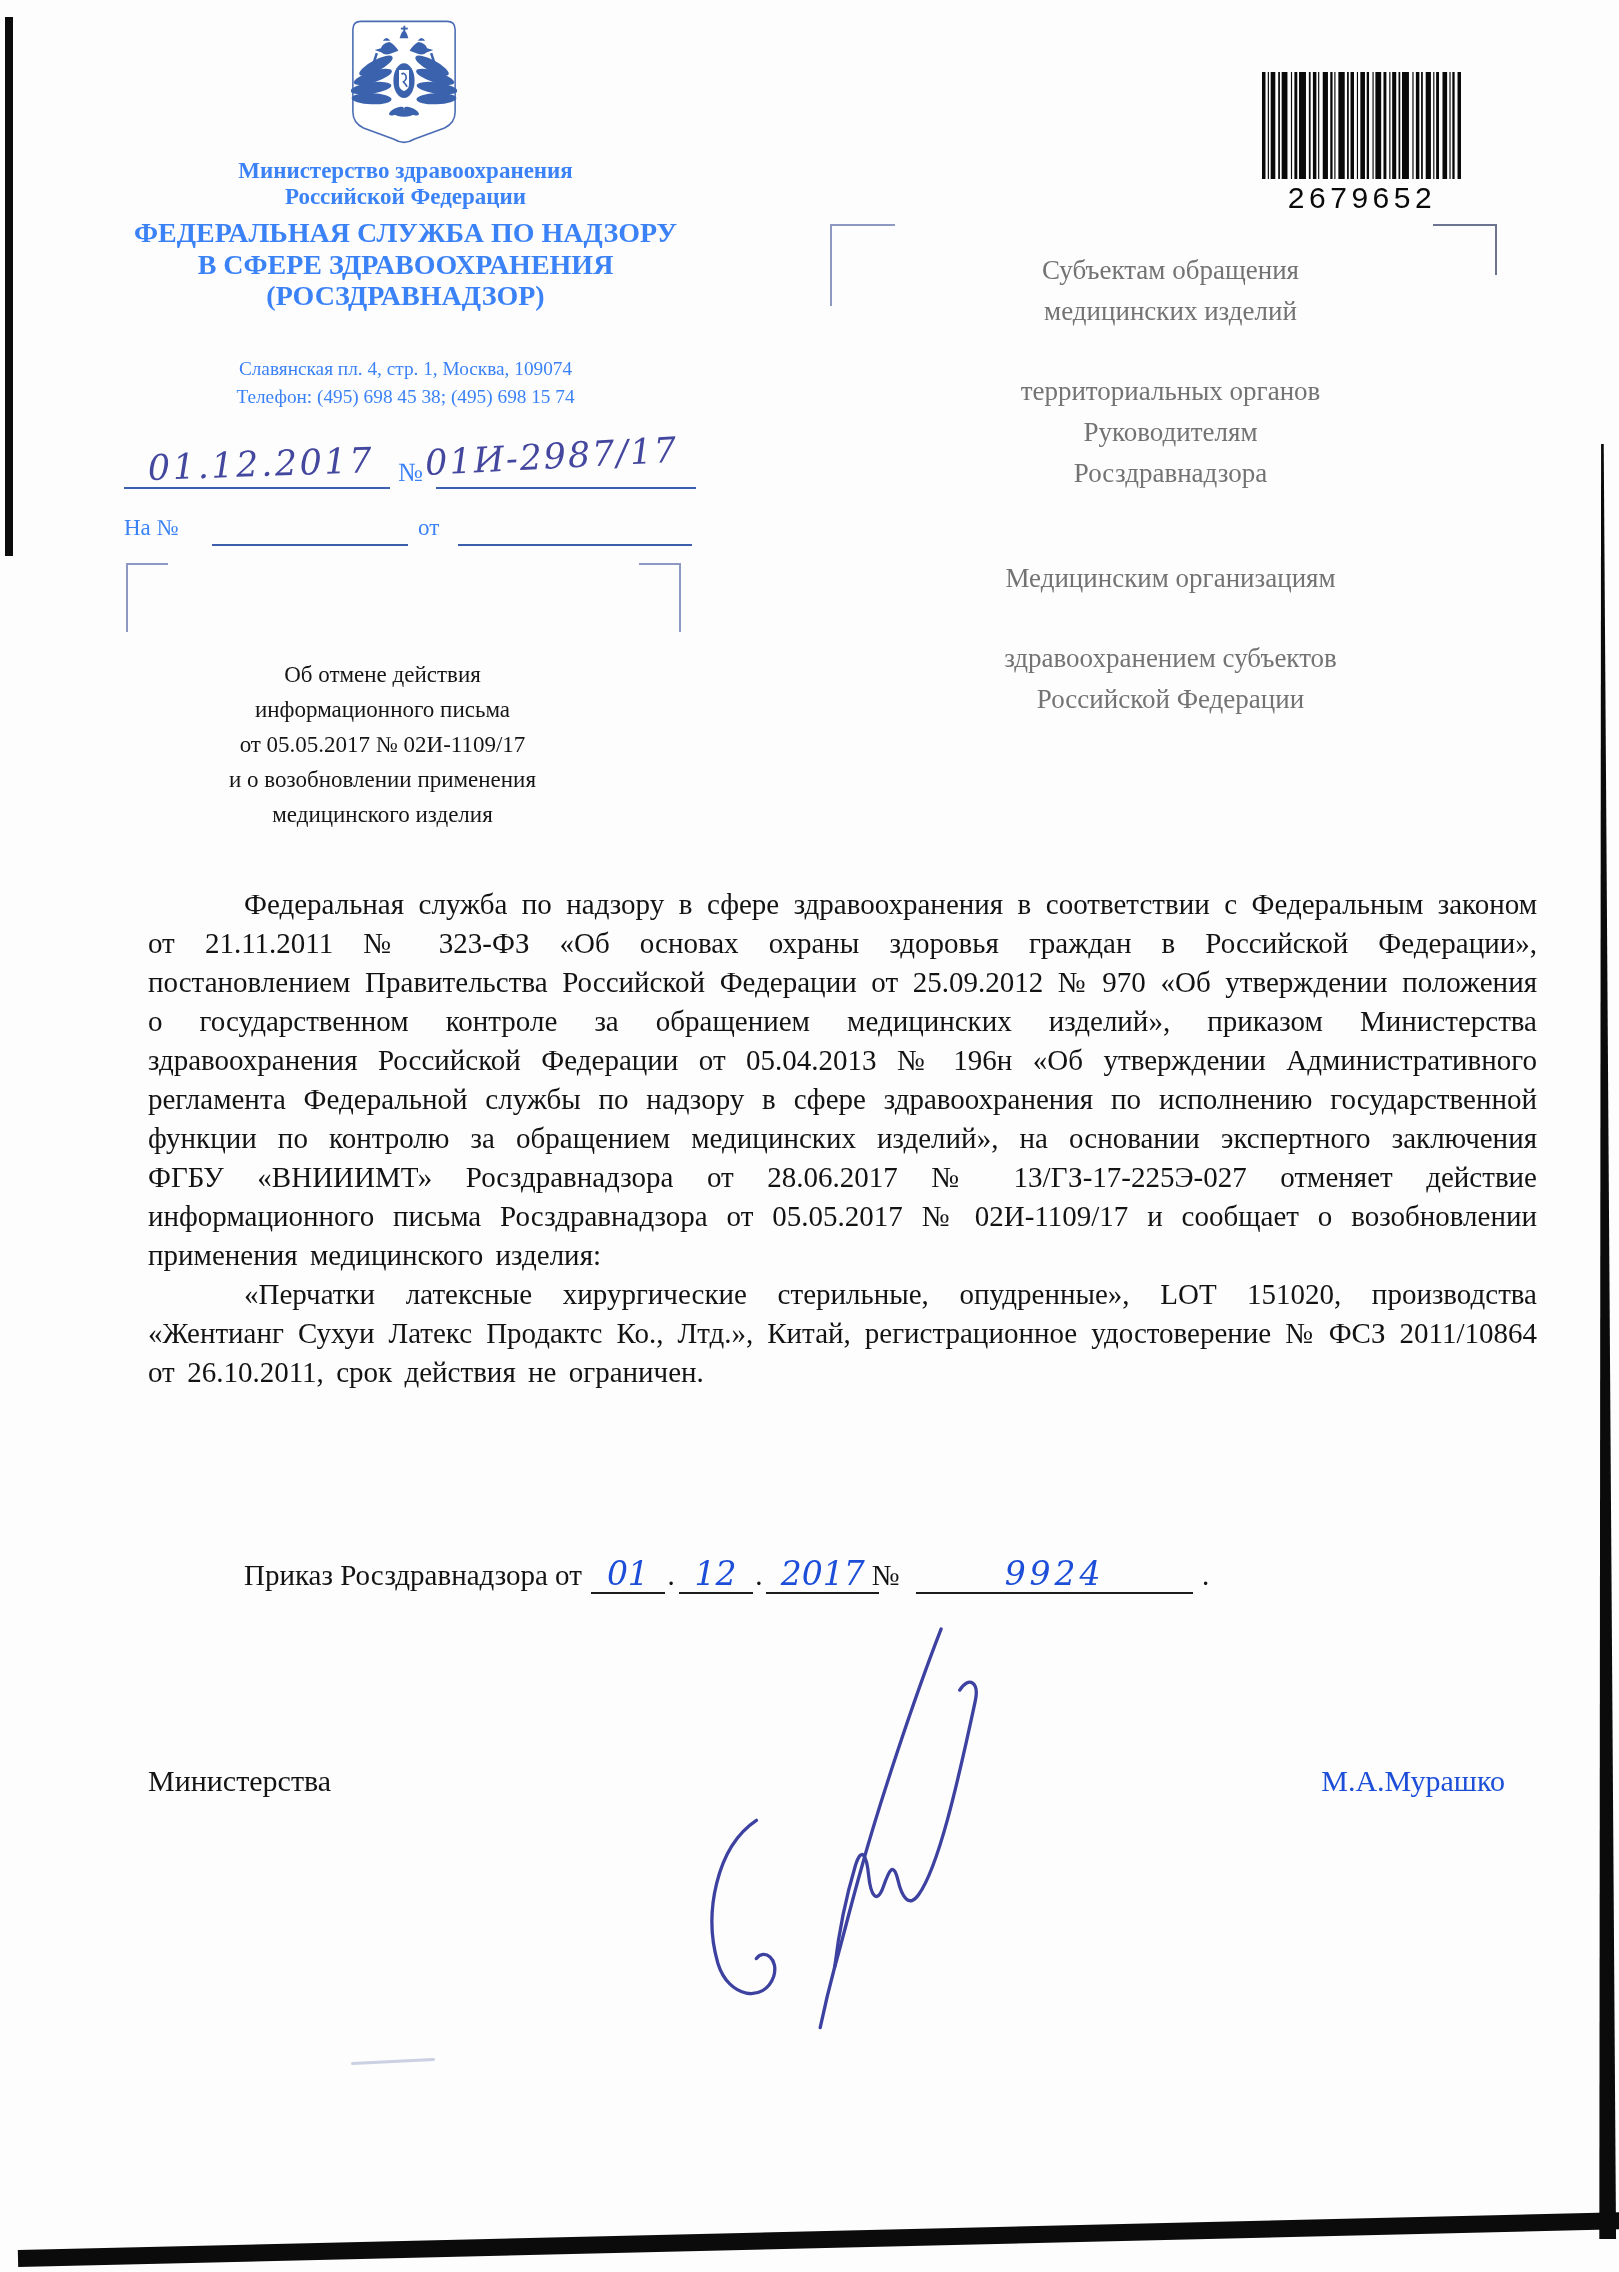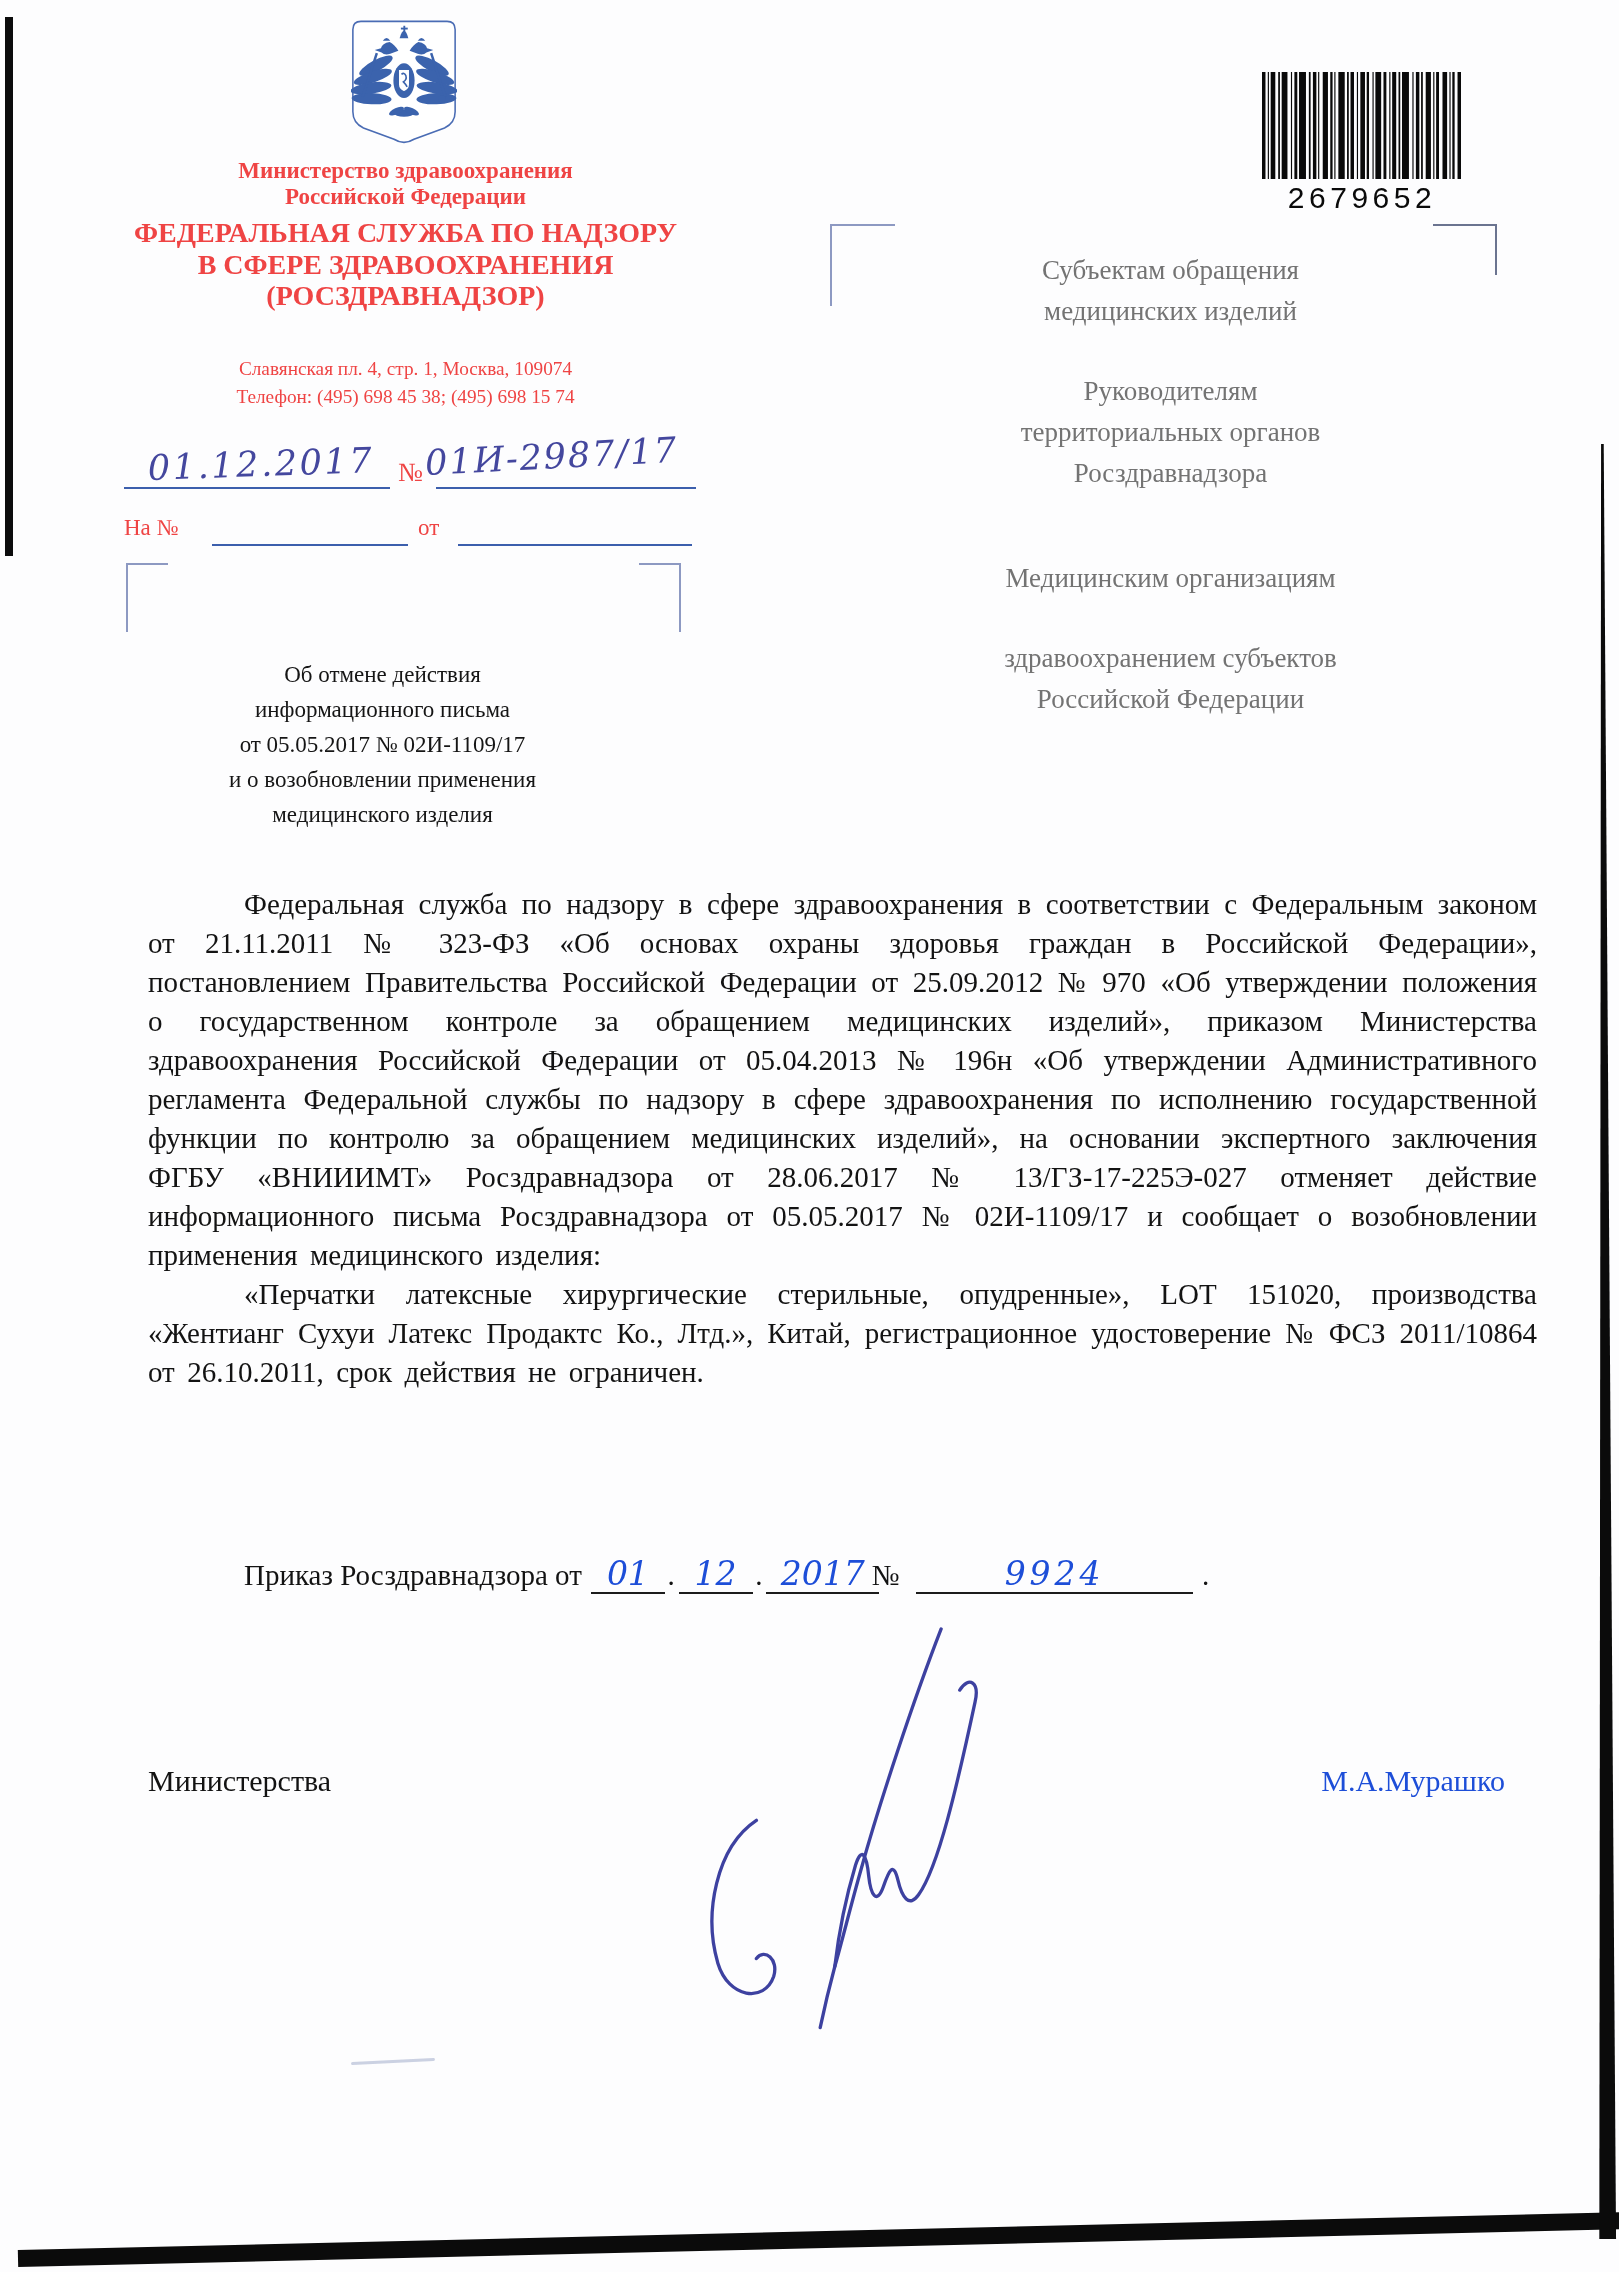--- a/index.html
+++ b/index.html
@@ -9,21 +9,21 @@
   
   .bar-left{left:5.1px;top:16.7px;width:8.4px;height:539px;background:#0c0c0c;}
   .bar-bottom{left:18px;top:2250px;width:1608px;height:16.7px;background:#0b0b0b;
               transform:rotate(-1.35deg);transform-origin:left center;}
   .bar-right{left:1598px;top:444px;width:22px;height:1795px;background:#0b0b0b;
              clip-path:polygon(14% 0,26% 0,82% 100%,6% 100%);}
   .smudge{left:351px;top:2060px;width:84px;height:3.2px;background:#b9c2d8;opacity:.75;
           transform:rotate(-3deg);border-radius:1.9px;}
   
   .emblem{left:351px;top:19.3px;width:106px;height:132px;}
-  .accent{color:#ef4444;}
+  .accent{color:#3b82f6;}
   .ministry{left:116px;top:158px;width:579px;text-align:center;font-weight:bold;
             font-size:23px;line-height:26px;}
   .service{left:103px;top:217px;width:605px;text-align:center;font-weight:bold;
            font-size:28px;line-height:31.5px;}
   .addr{left:116px;top:358px;width:579px;text-align:center;font-size:19.3px;}
   .phone{left:116px;top:386px;width:579px;text-align:center;font-size:19.3px;}
   
   .hw{font-family:"DejaVu Serif", serif;font-style:italic;color:#44479e;}
   .hw-date{left:129px;top:444px;width:264px;font-size:35px;text-align:center;
            transform:rotate(-2deg);letter-spacing:2.6px;}
@@ -191,22 +191,22 @@
       </g>
     </svg>
   </div>
   <div class="abs barcode-num">2679652</div>
 
   <div class="abs recip r1">
     <div>Субъектам обращения</div>
     <div>медицинских изделий</div>
   </div>
   <div class="abs recip r2">
+    <div>территориальных органов</div>
     <div>Руководителям</div>
-    <div>территориальных органов</div>
     <div>Росздравнадзора</div>
   </div>
   <div class="abs recip r3">
     <div>Медицинским организациям</div>
   </div>
   <div class="abs recip r4">
     <div>здравоохранением субъектов</div>
     <div>Российской Федерации</div>
   </div>
 

